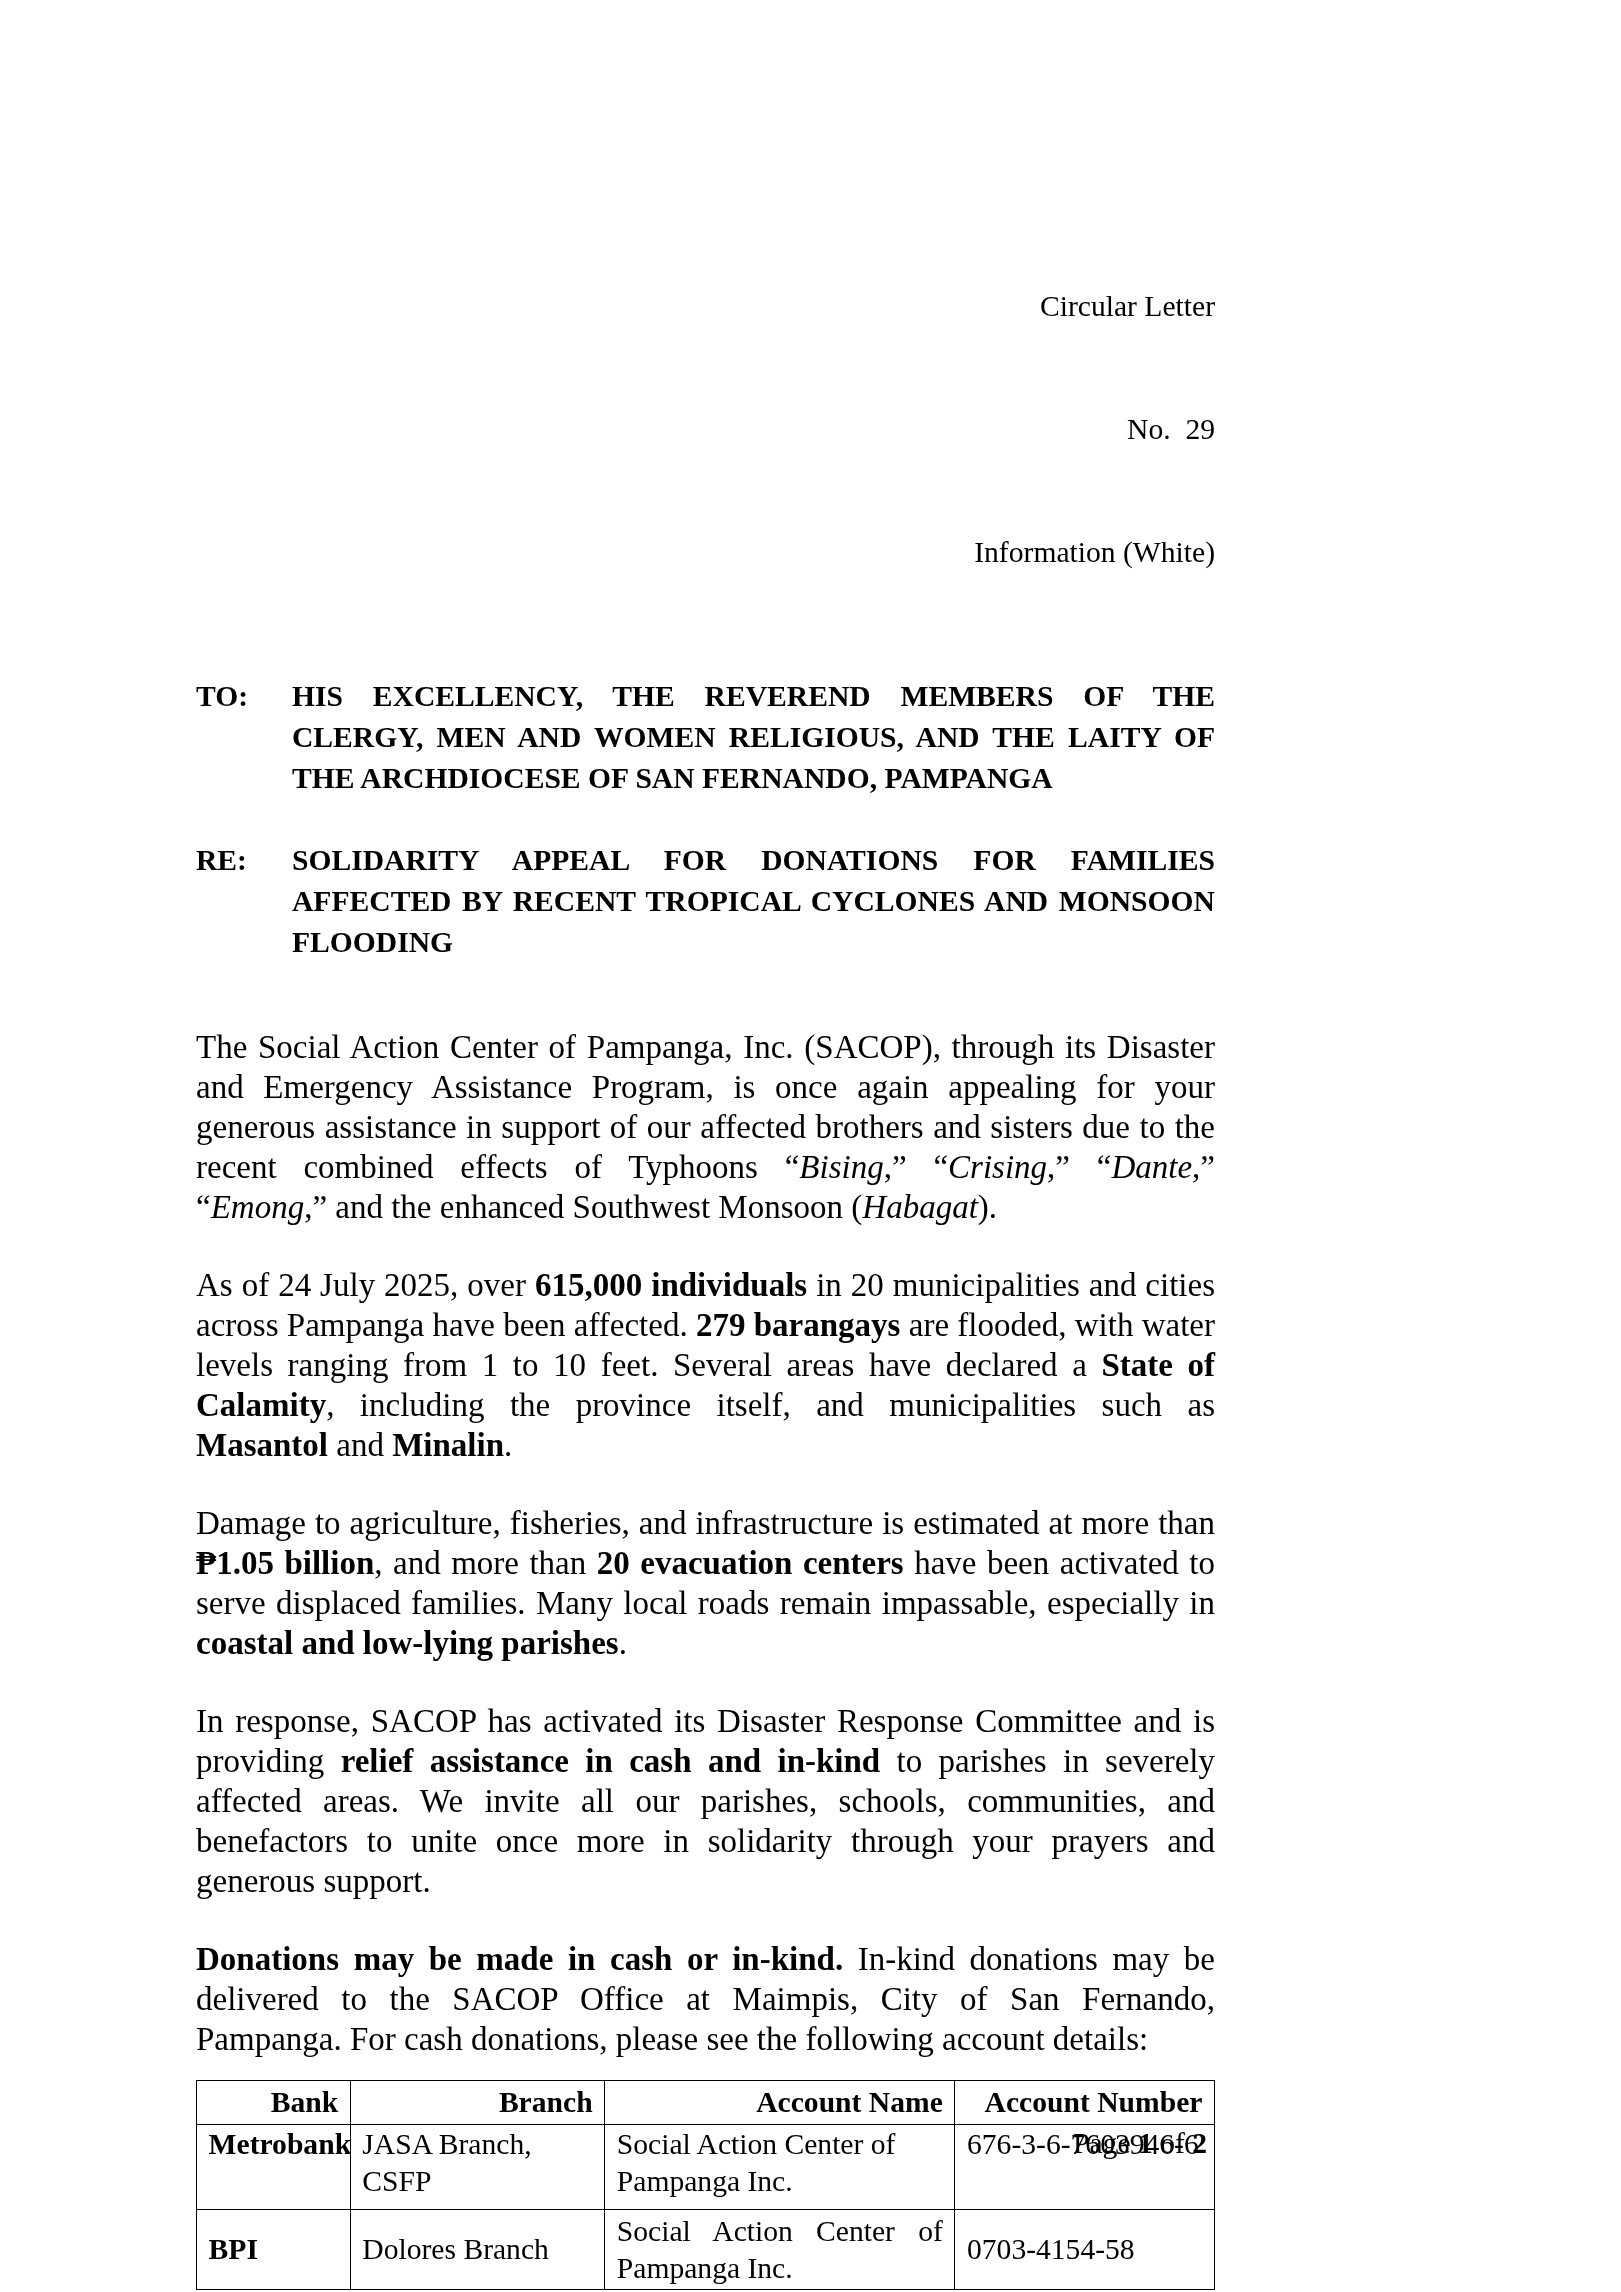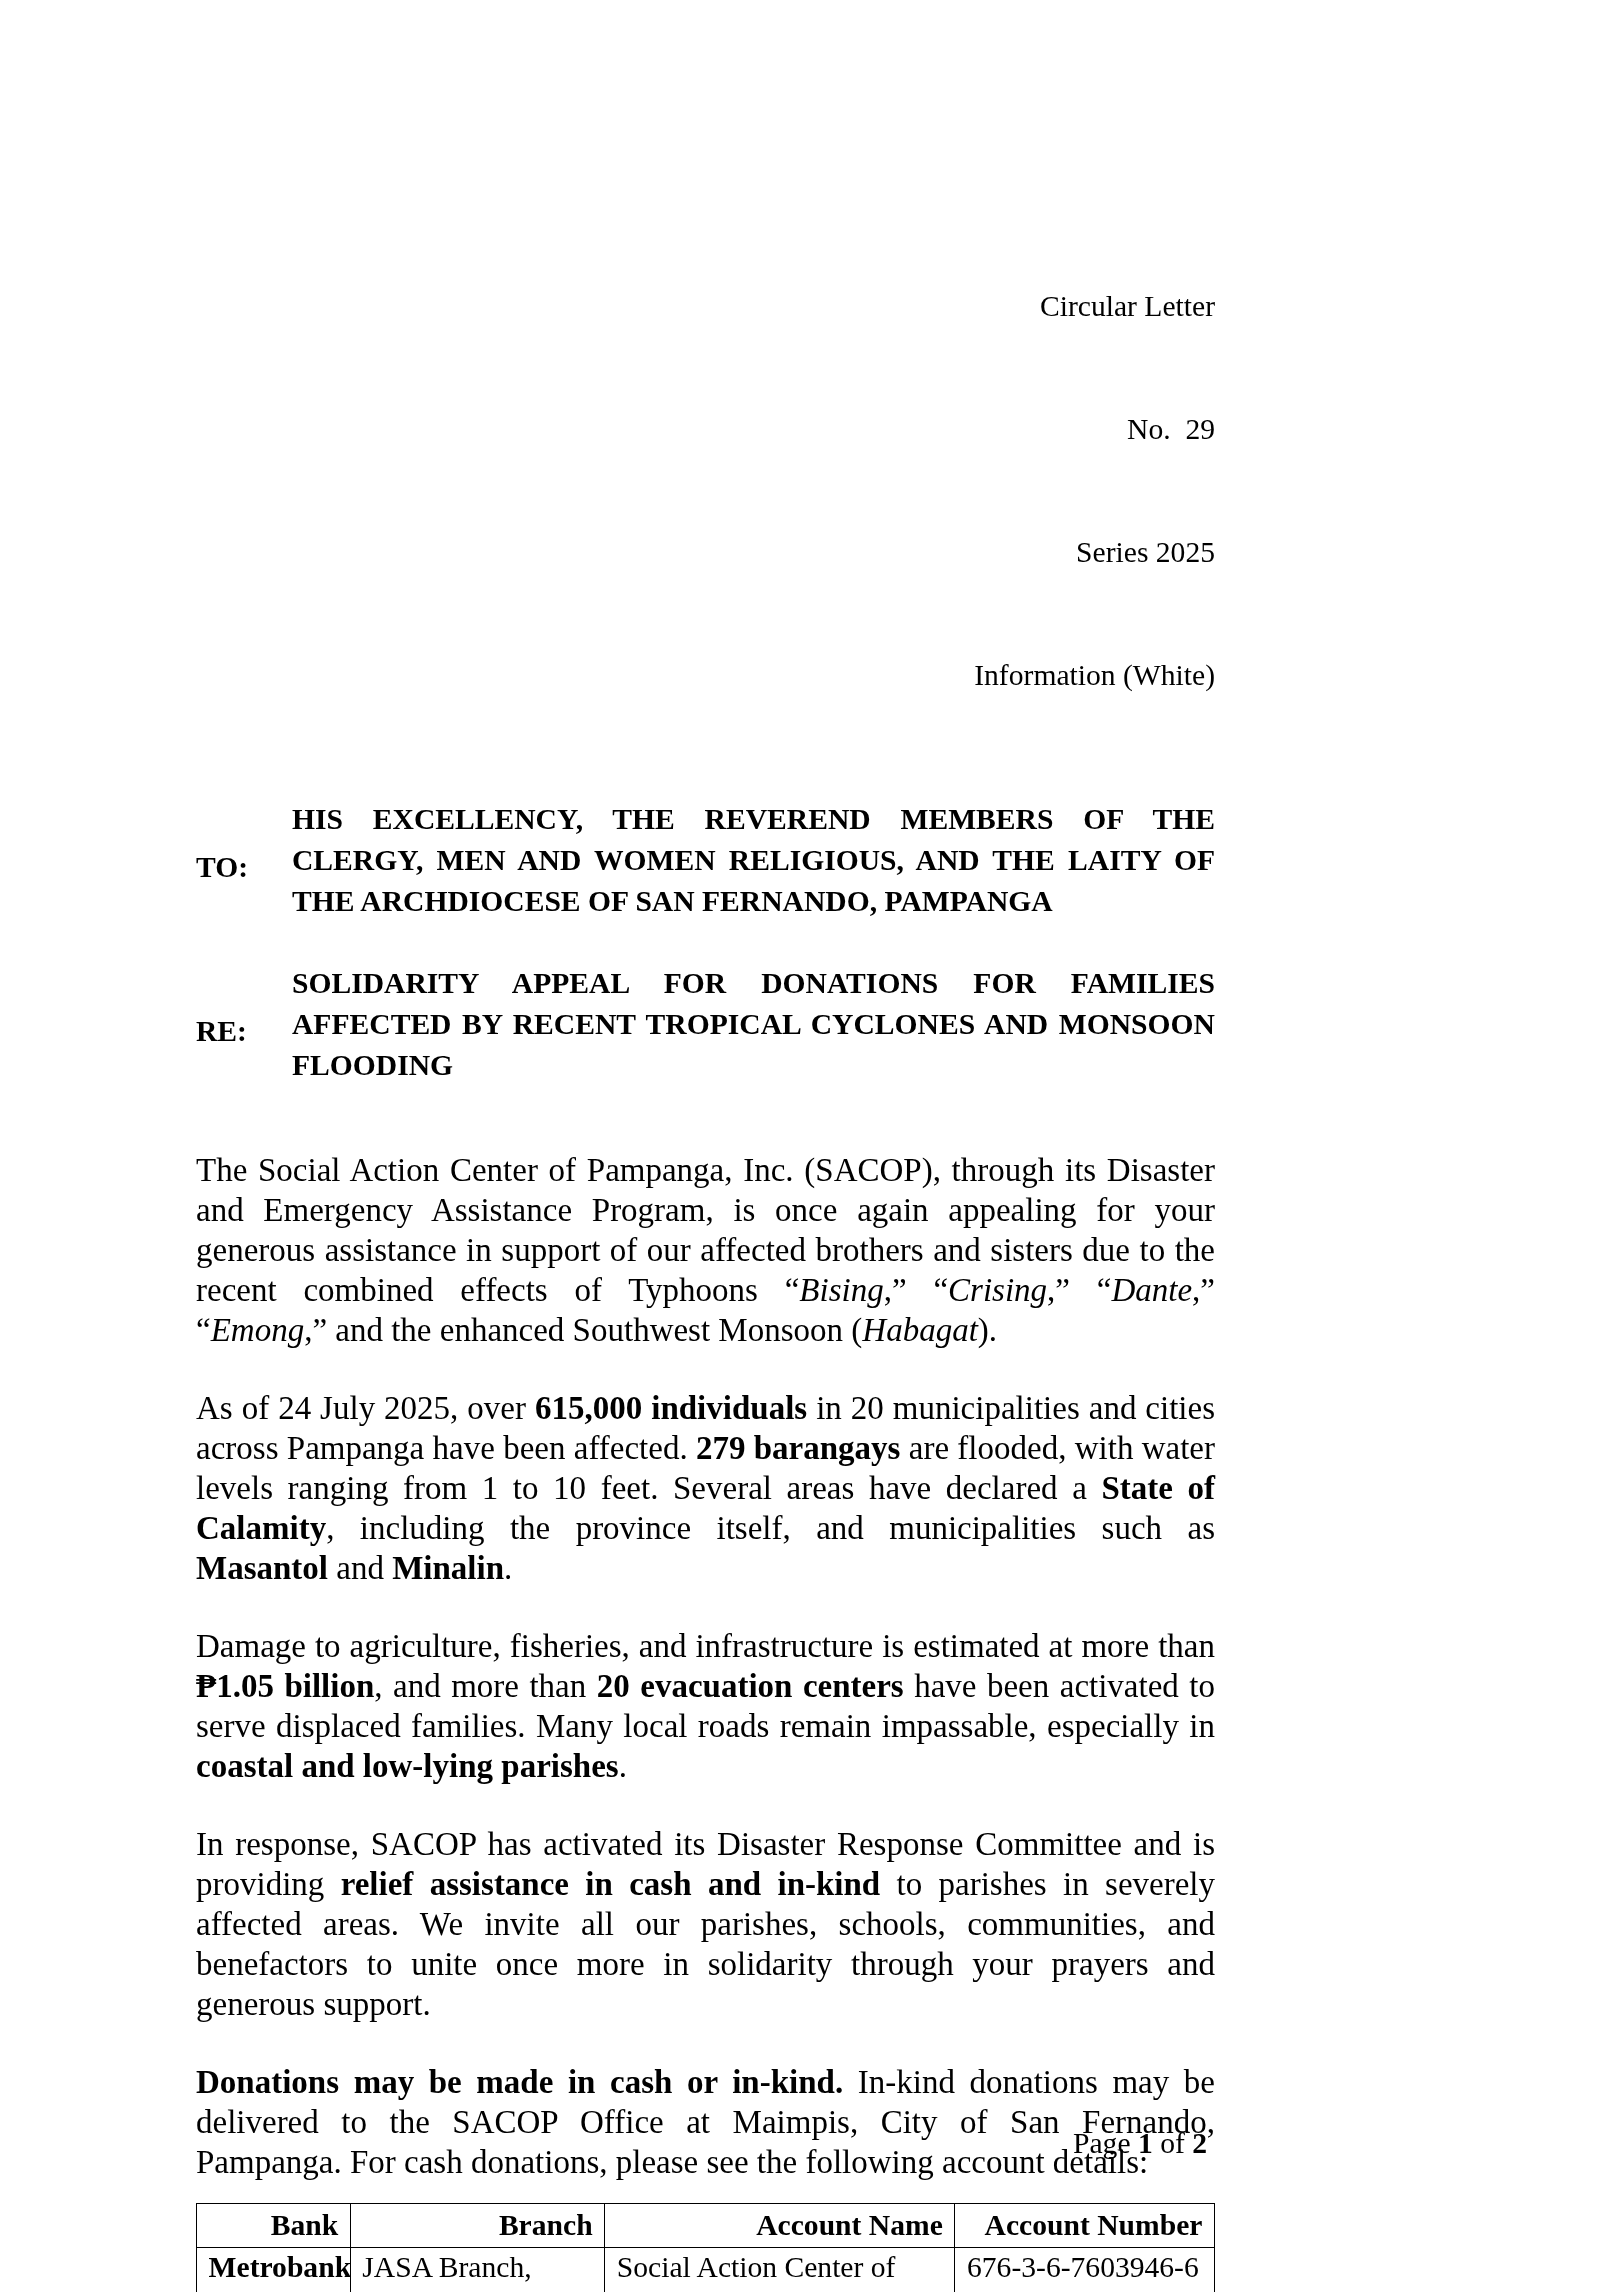--- a/index.html
+++ b/index.html
@@ -21,21 +21,21 @@
     font-size: 29.6px; line-height: 41px;
     white-space: pre;
     margin: 0 0 20.6px 0;
   }
   .addr {
     display: flex;
     font-weight: bold;
     font-size: 29.6px; line-height: 41px;
     margin: 0;
   }
-  .addr .lbl { flex: 0 0 96px; margin-top: 48px; }
+  .addr .lbl { flex: 0 0 96px; }
   .addr .txt { flex: 1 1 auto; text-align: justify; }
   .addr.to { margin-bottom: 41px; }
   .addr.re { margin-bottom: 64px; }
   .greeting {
     font-size: 29.6px; line-height: 41px;
     margin: 0 0 45px 0;
   }
   p.body {
     font-size: 33px; line-height: 40px;
     text-align: justify;
@@ -79,21 +79,20 @@
   }
 </style>
 </head>
 <body>
 
 <div class="page">
 
   <div class="hdr">
     <div>Circular Letter</div>
     <div>No.  29</div>
-    <div>Series 2025</div>
     <div>Information (White)</div>
   </div>
 
   <div class="addr to">
     <span class="lbl">TO:</span>
     <span class="txt">HIS EXCELLENCY, THE REVEREND MEMBERS OF THE CLERGY, MEN AND WOMEN RELIGIOUS, AND THE LAITY OF THE ARCHDIOCESE OF SAN FERNANDO, PAMPANGA</span>
   </div>
 
   <div class="addr re">
     <span class="lbl">RE:</span>

